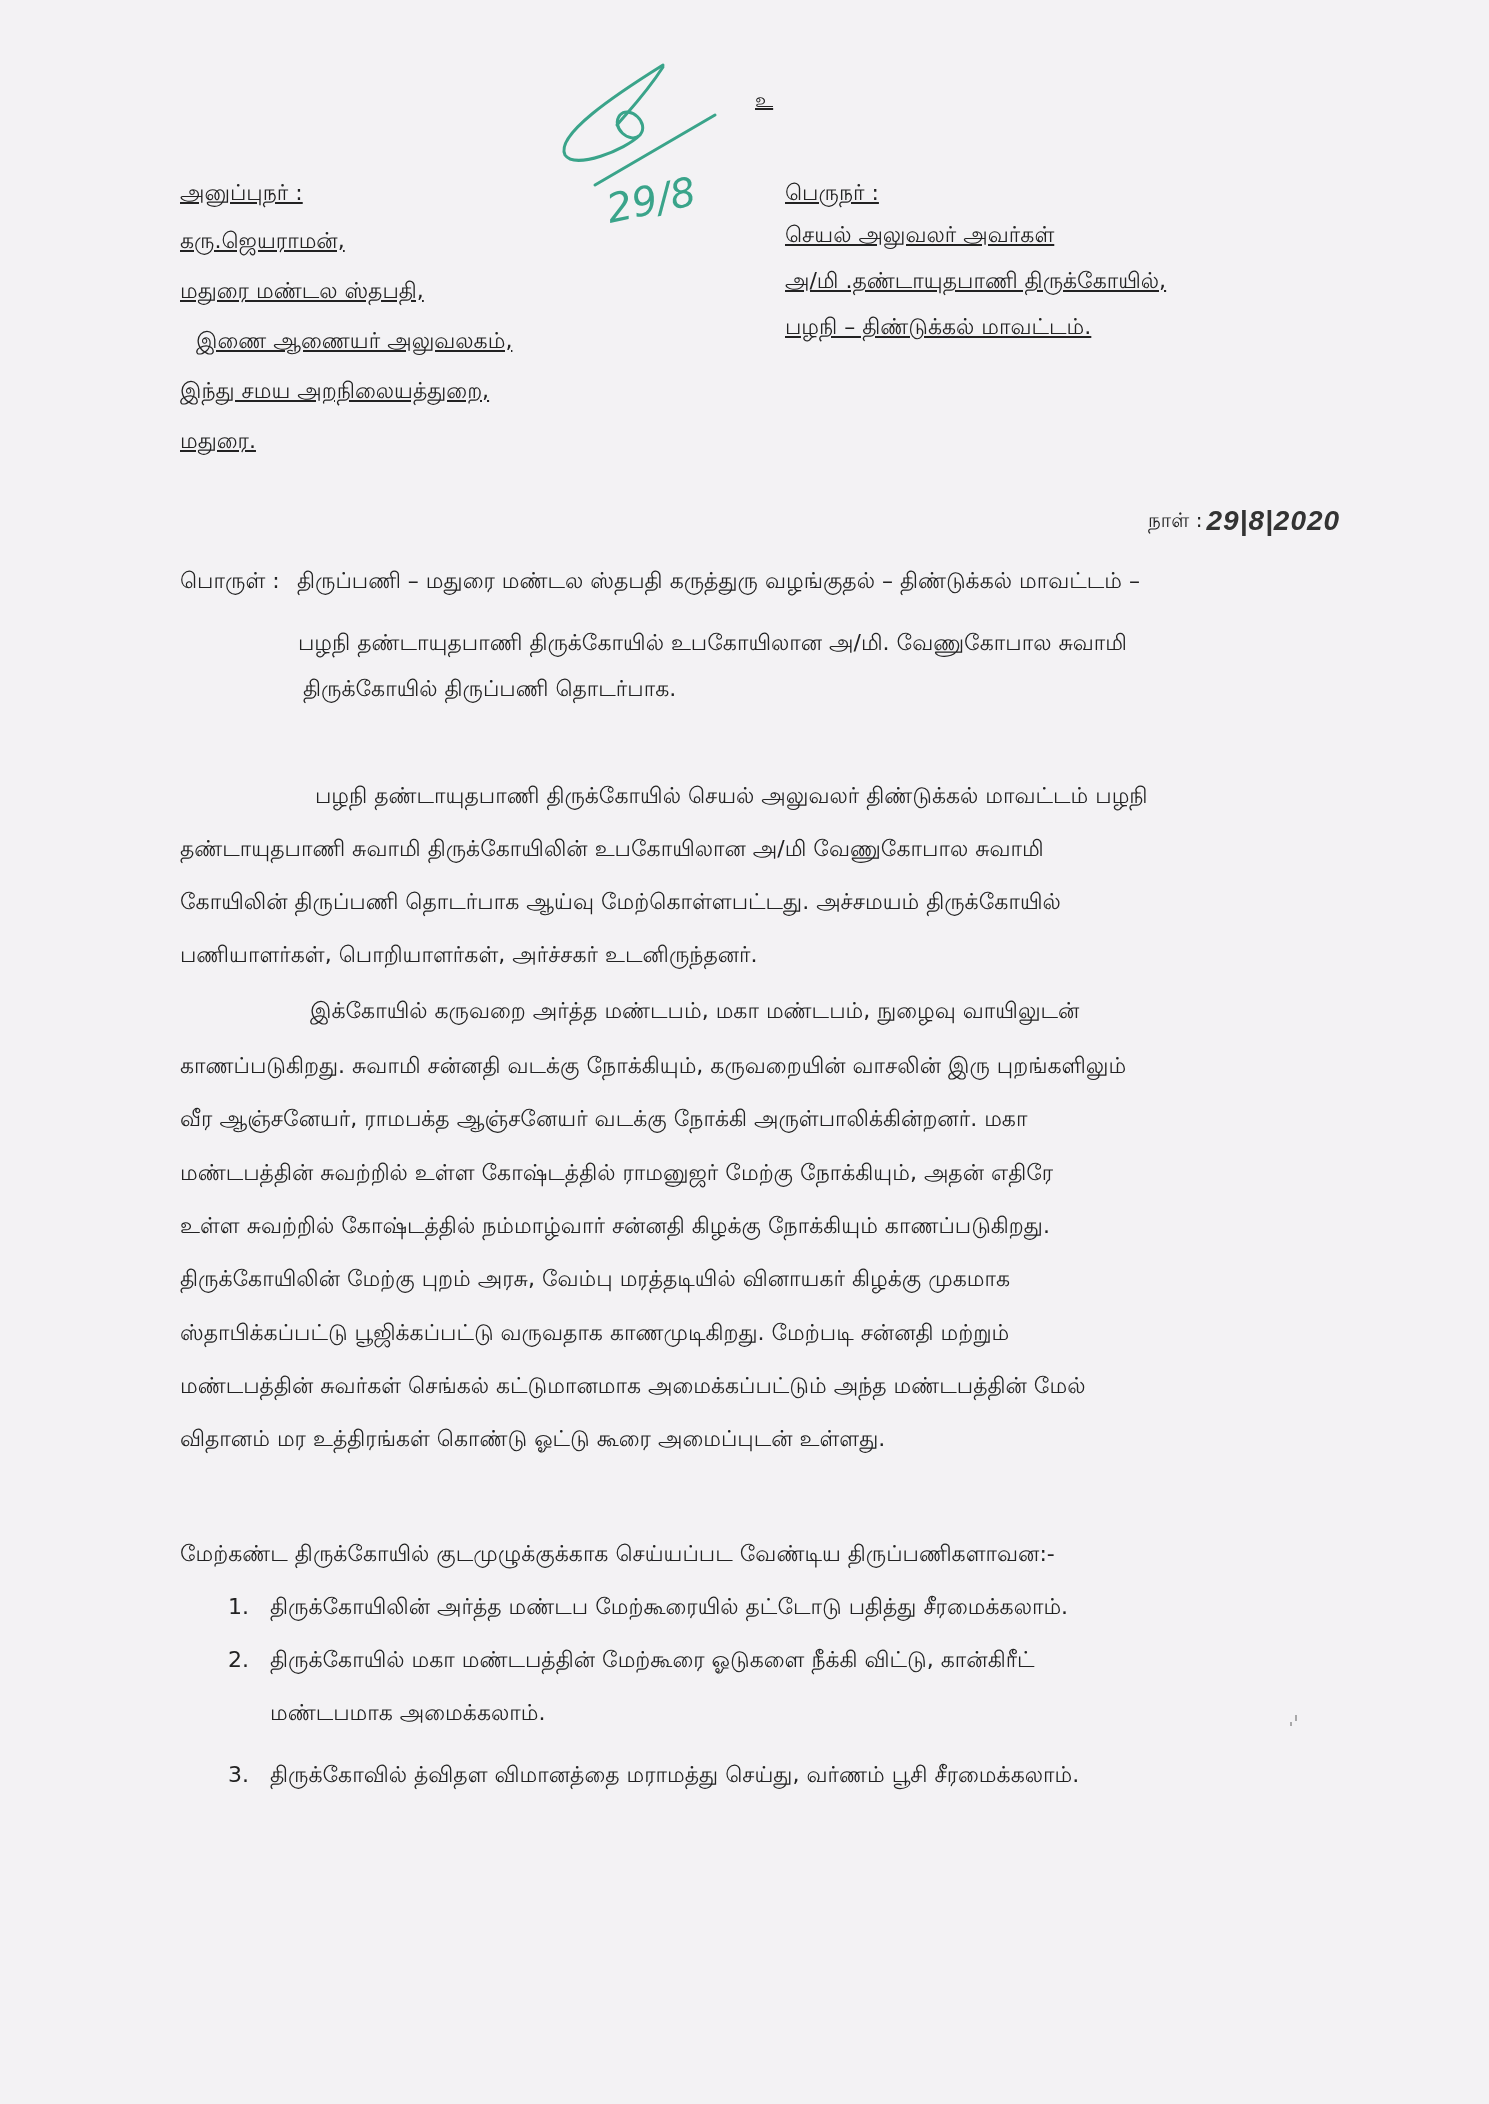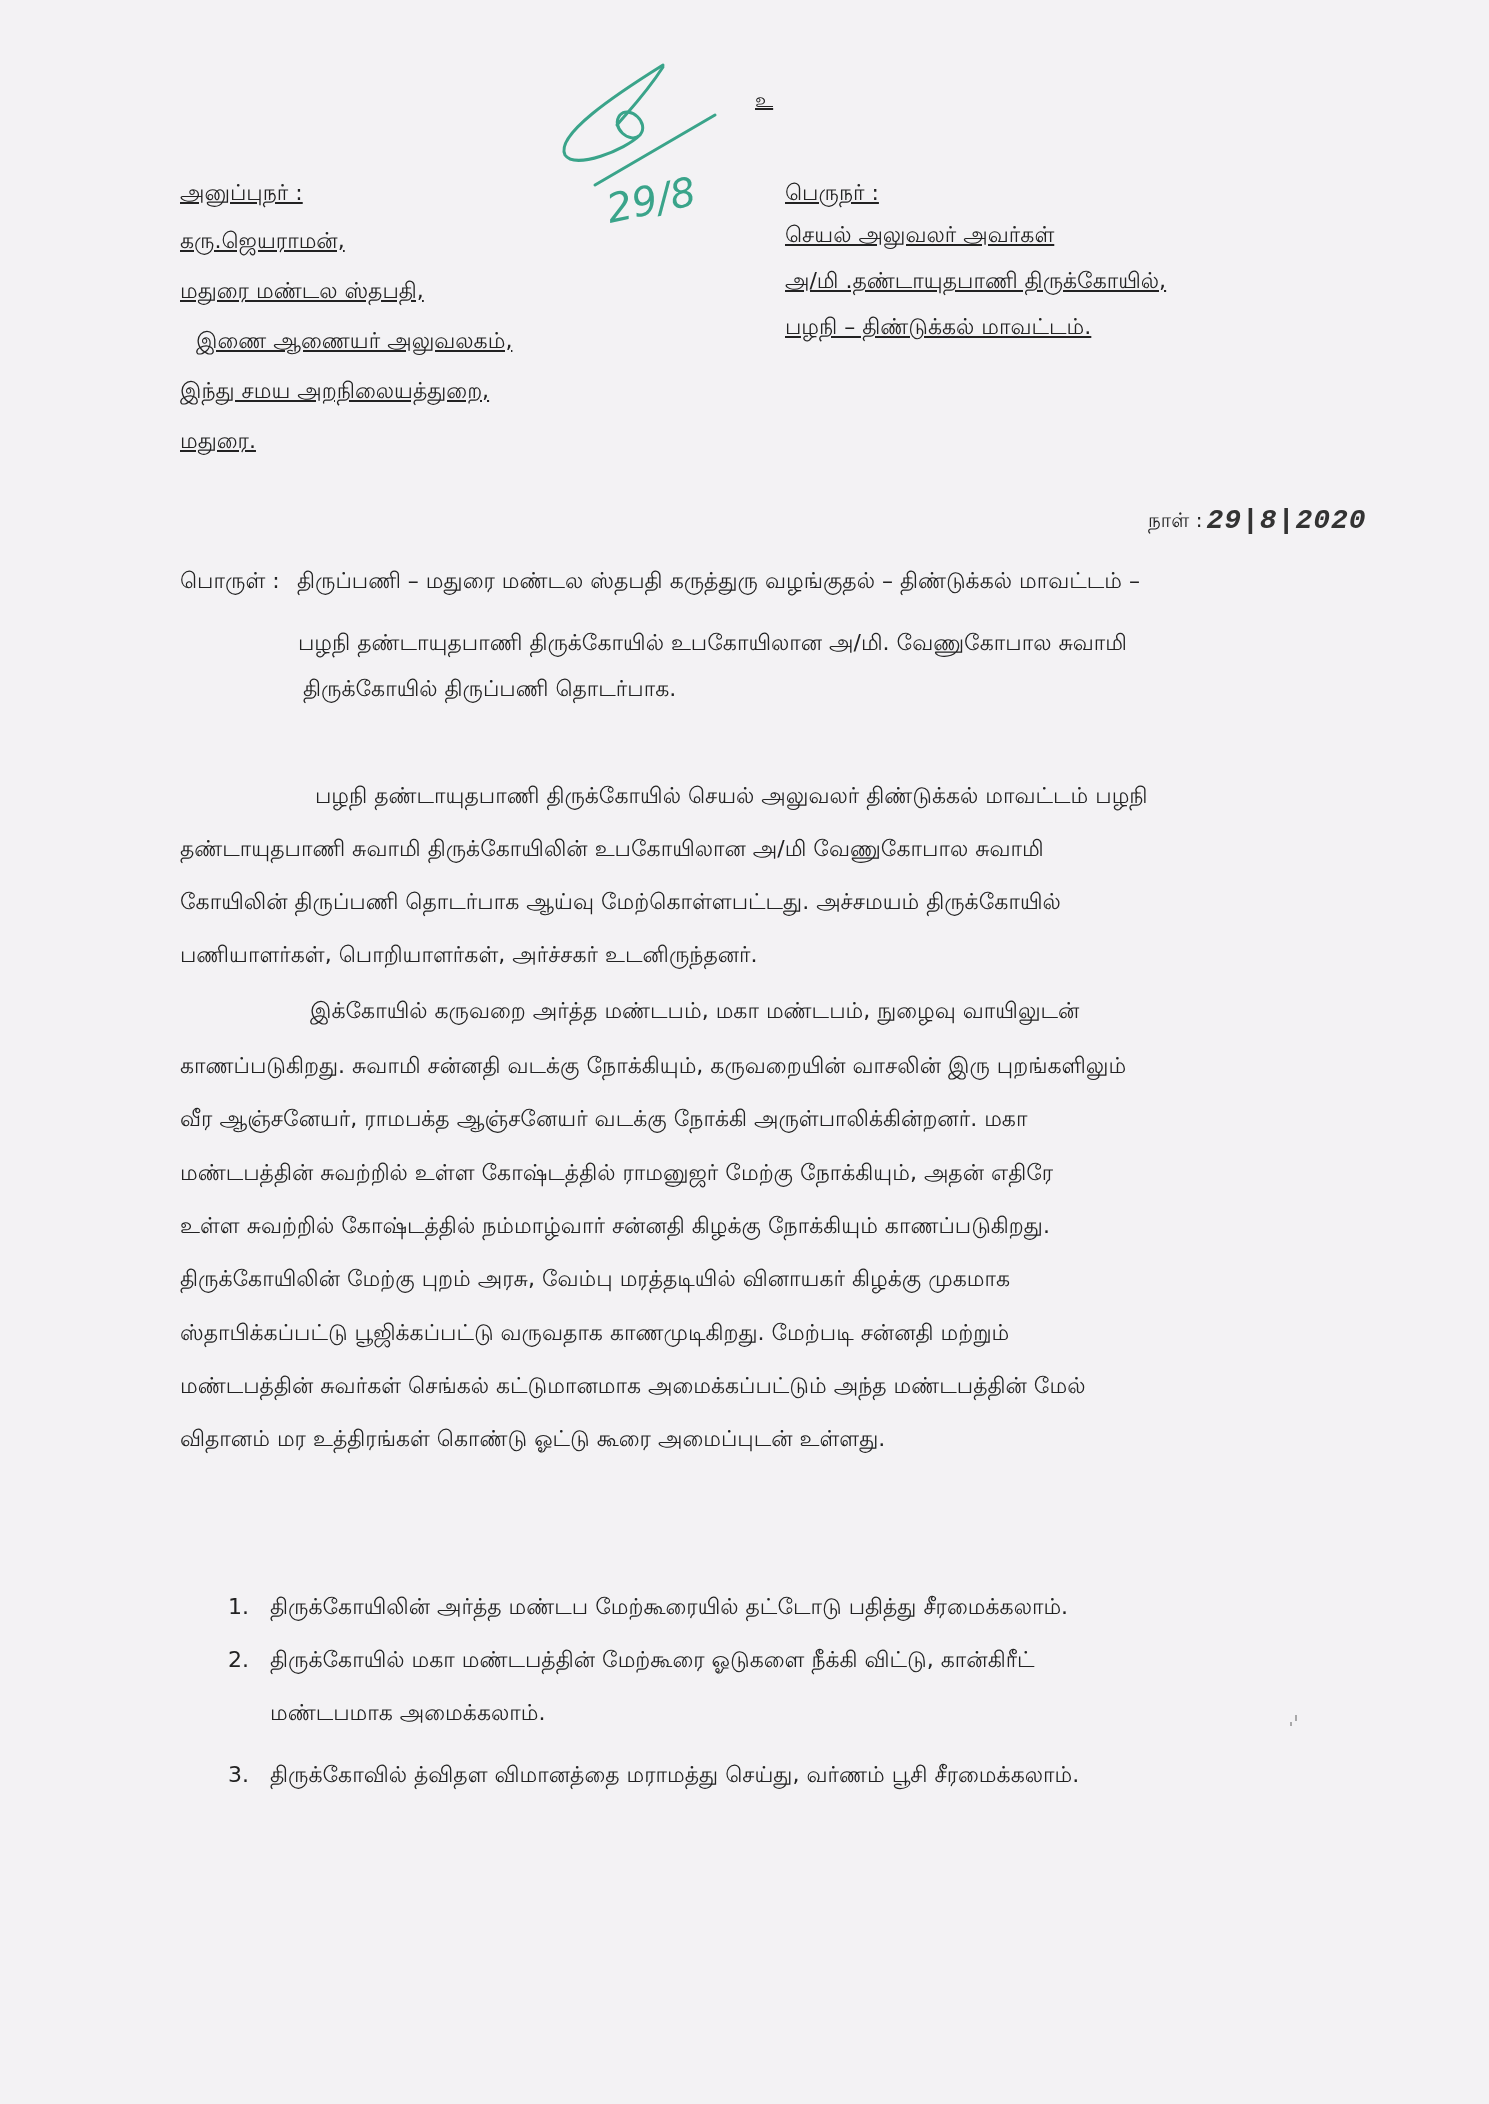--- a/index.html
+++ b/index.html
@@ -14,21 +14,21 @@
   .page { position: absolute; inset: 0; }
   .top-mark {
     position: absolute; left: 755px; top: 88px;
     font-size: 20px; text-decoration: underline; text-decoration-thickness: 2px;
   }
   .sig { position: absolute; left: 545px; top: 55px; width: 200px; height: 170px; }
   .block-line { position: absolute; font-size: 22px; white-space: nowrap; text-decoration: underline; }
   .date-wrap { position: absolute; left: 1148px; top: 505px; display: flex; align-items: center; gap: 4px; }
   .date-label { font-size: 20px; }
   .date-hand {
-    font-family: Liberation Mono, monospace; font-weight: bold; font-size: 28px;
+    font-family: Liberation Sans, sans-serif; font-weight: bold; font-size: 28px;
     color: #333; letter-spacing: 1px; font-style: italic;
   }
   .para-line { position: absolute; font-size: 22px; white-space: nowrap; }
   .list-num { position: absolute; font-size: 22px; }
   .speck { position: absolute; width: 2px; height: 6px; background: #777; opacity: .6; }
 </style>
 </head>
 <body>
 
 <div class="page">
@@ -82,20 +82,21 @@
     <div class="para-line" style="left:180px; top:1053px;">காணப்படுகிறது. சுவாமி சன்னதி வடக்கு நோக்கியும், கருவறையின் வாசலின் இரு புறங்களிலும்</div>
     <div class="para-line" style="left:180px; top:1106px;">வீர ஆஞ்சனேயர், ராமபக்த ஆஞ்சனேயர் வடக்கு நோக்கி அருள்பாலிக்கின்றனர். மகா</div>
     <div class="para-line" style="left:180px; top:1160px;">மண்டபத்தின் சுவற்றில் உள்ள கோஷ்டத்தில் ராமனுஜர்   மேற்கு நோக்கியும், அதன் எதிரே</div>
     <div class="para-line" style="left:180px; top:1213px;">உள்ள சுவற்றில் கோஷ்டத்தில் நம்மாழ்வார் சன்னதி கிழக்கு நோக்கியும் காணப்படுகிறது.</div>
     <div class="para-line" style="left:180px; top:1266px;">திருக்கோயிலின் மேற்கு புறம் அரசு, வேம்பு மரத்தடியில் வினாயகர் கிழக்கு முகமாக</div>
     <div class="para-line" style="left:180px; top:1320px;">ஸ்தாபிக்கப்பட்டு பூஜிக்கப்பட்டு வருவதாக காணமுடிகிறது. மேற்படி சன்னதி மற்றும்</div>
     <div class="para-line" style="left:180px; top:1373px;">மண்டபத்தின் சுவர்கள் செங்கல் கட்டுமானமாக அமைக்கப்பட்டும் அந்த மண்டபத்தின் மேல்</div>
     <div class="para-line" style="left:180px; top:1426px;">விதானம் மர உத்திரங்கள் கொண்டு ஓட்டு கூரை அமைப்புடன் உள்ளது.</div>
   </div>
 
+  <div class="para-line" style="left:180px; top:1541px;">மேற்கண்ட திருக்கோயில் குடமுழுக்குக்காக செய்யப்பட வேண்டிய திருப்பணிகளாவன:-</div>
 
   <div>
     <div>
       <div class="list-num" style="left:228px; top:1594px;">1.</div>
       <div class="para-line" style="left:270px; top:1594px;">திருக்கோயிலின் அர்த்த மண்டப மேற்கூரையில் தட்டோடு பதித்து சீரமைக்கலாம்.</div>
     </div>
     <div>
       <div class="list-num" style="left:228px; top:1647px;">2.</div>
       <div class="para-line" style="left:270px; top:1647px;">திருக்கோயில் மகா மண்டபத்தின் மேற்கூரை ஓடுகளை நீக்கி விட்டு, கான்கிரீட்</div>
       <div class="para-line" style="left:270px; top:1700px;">மண்டபமாக அமைக்கலாம்.</div>

